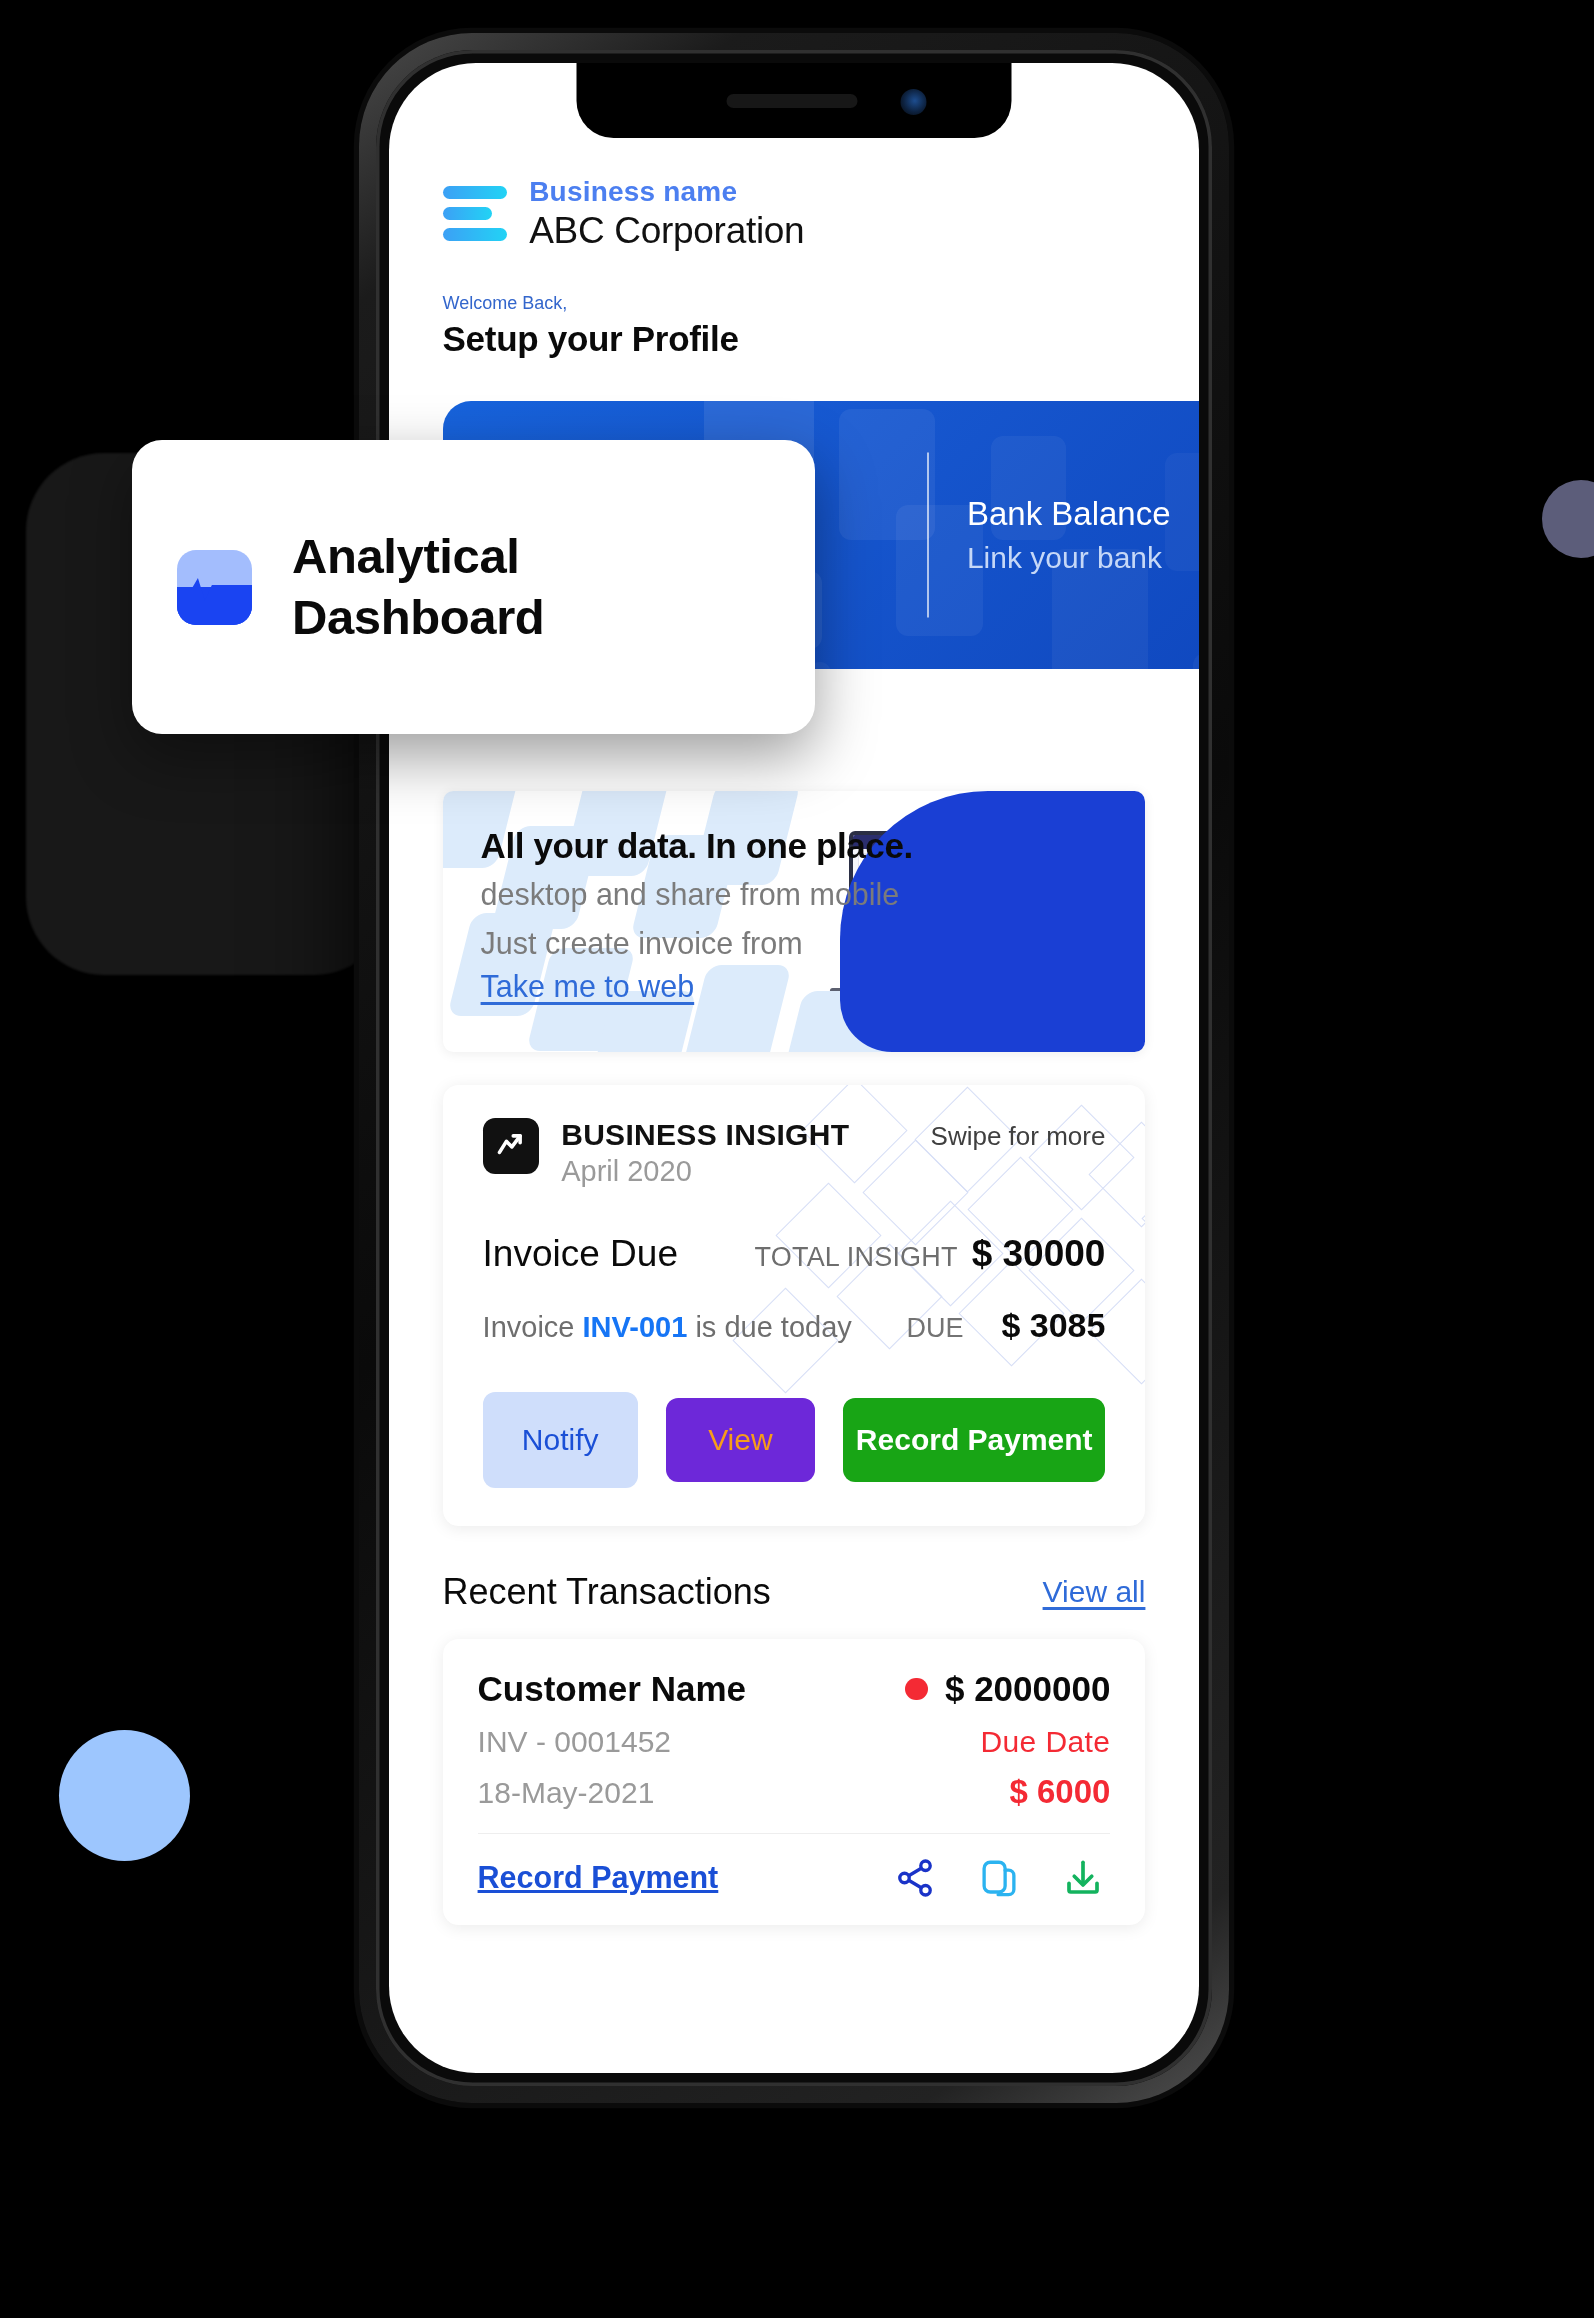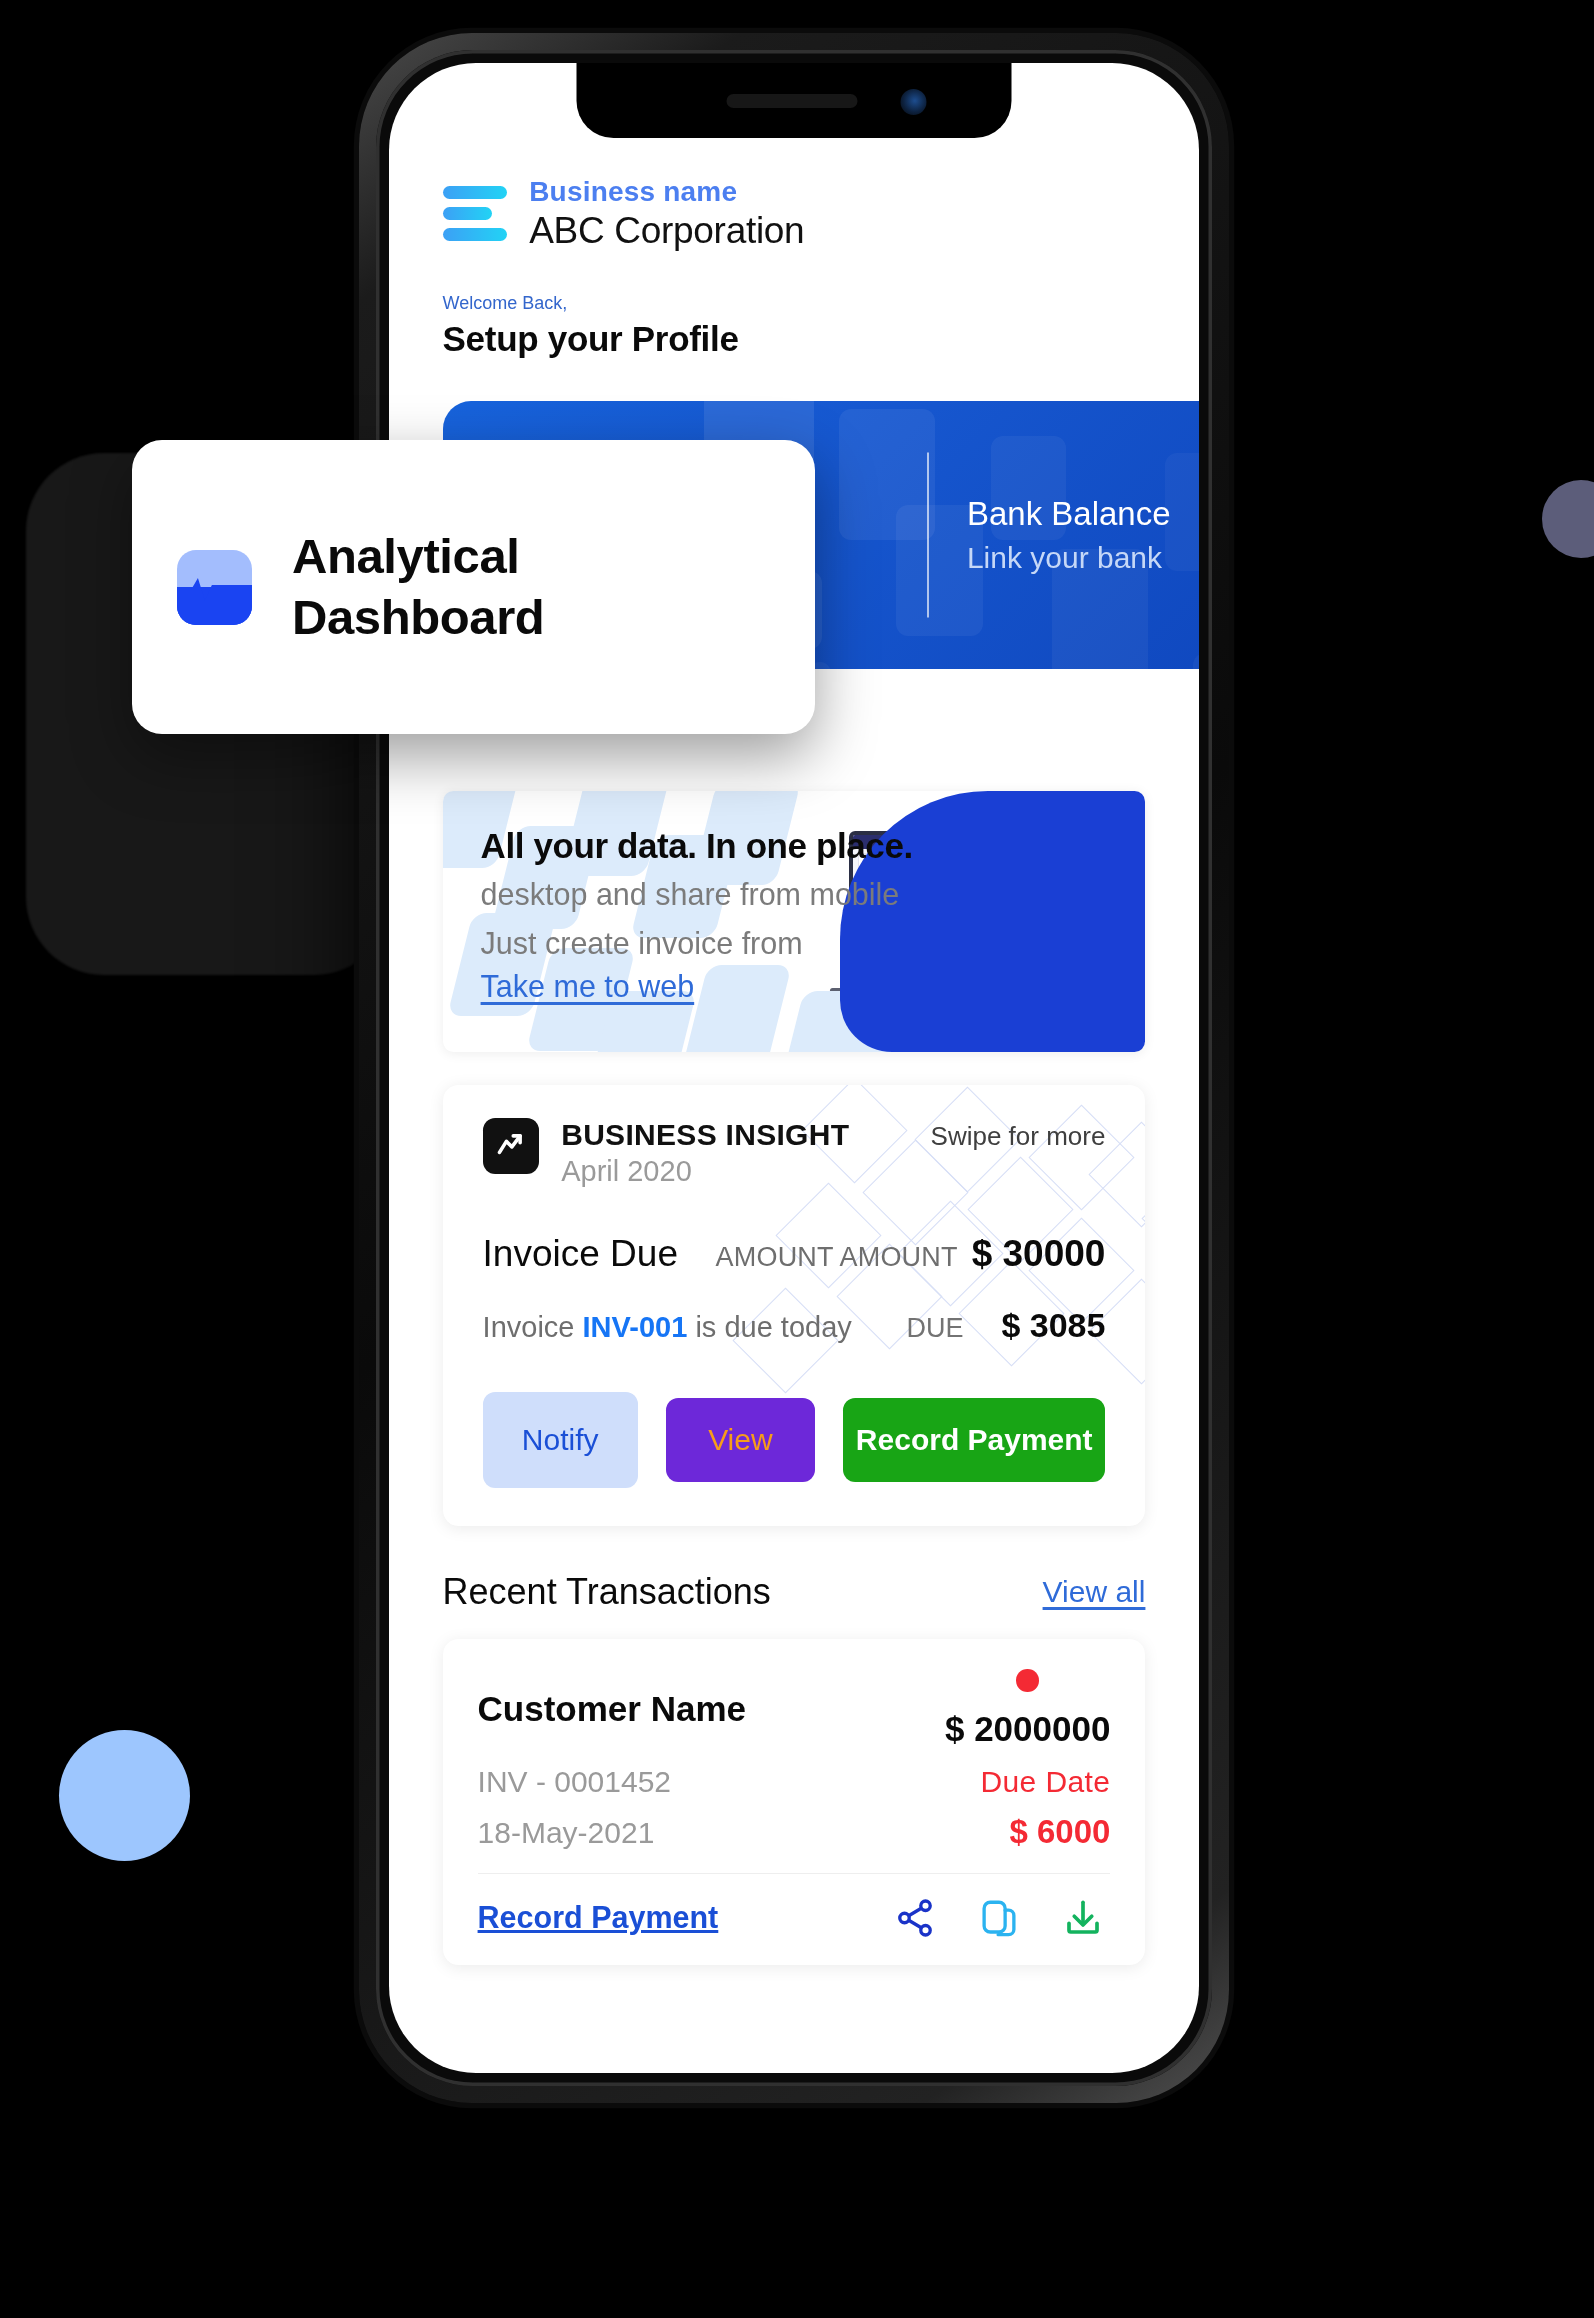--- a/index.html
+++ b/index.html
@@ -236,21 +236,21 @@
   .rt-title{ font-size:36px; font-weight:400; color:#0a0a0a; }
   .rt-viewall{ font-size:30px; color:#2F6BD8; text-decoration:underline; text-underline-offset:5.2px; font-weight:500; }
 
   .txn{
     margin:26px 54px 0 54px; border-radius:15.7px; background:#fff;
     box-shadow:0 2.6px 15.7px rgba(0,0,0,.08);
     padding:30px 35px 0 35px;
   }
   .txn-r1{ display:flex; align-items:center; justify-content:space-between; }
   .txn-name{ font-size:35px; font-weight:600; color:#0a0a0a; }
-  .txn-amt-wrap{ display:flex; align-items:center; gap:17.4px;flex-direction:column; }
+  .txn-amt-wrap{ display:flex; align-items:center; gap:17.4px; }
   .txn-dot{ width:22.6px; height:22.6px; border-radius:50%; background:#F42A34; }
   .txn-amt{ font-size:35px; font-weight:600; color:#0a0a0a; }
   .txn-r2{ display:flex; align-items:baseline; justify-content:space-between; margin-top:15.7px; }
   .txn-inv{ font-size:30px; color:#9a9a9a; }
   .txn-duedate{ font-size:30px; color:#F42A34; letter-spacing:0.4px; }
   .txn-r3{ display:flex; align-items:baseline; justify-content:space-between; margin-top:14px; padding-bottom:22.6px; }
   .txn-date{ font-size:30px; color:#9a9a9a; }
   .txn-due-amt{ font-size:33px; font-weight:700; color:#F42A34; }
   .txn-foot{
     border-top:1.7px solid #eee; display:flex; align-items:center;
@@ -403,21 +403,21 @@
                   <div class="insight-title">BUSINESS INSIGHT</div>
                   <div class="insight-sub">April 2020</div>
                 </div>
               </div>
               <div class="insight-swipe">Swipe for more</div>
             </div>
 
             <div class="due-row">
               <div class="due-label">Invoice Due</div>
               <div class="due-right">
-                <span class="due-total-lbl">AMOUNT AMOUNT</span>
+                <span class="due-total-lbl">TOTAL INSIGHT</span>
                 <span class="due-total-val">$ 30000</span>
               </div>
             </div>
 
             <div class="due-row2">
               <div class="due-msg"><span>Invoice </span><b>INV-001</b><span> is due today</span></div>
               <div class="due-right2">
                 <span class="due-lbl2">DUE</span>
                 <span class="due-val2">$ 3085</span>
               </div>

